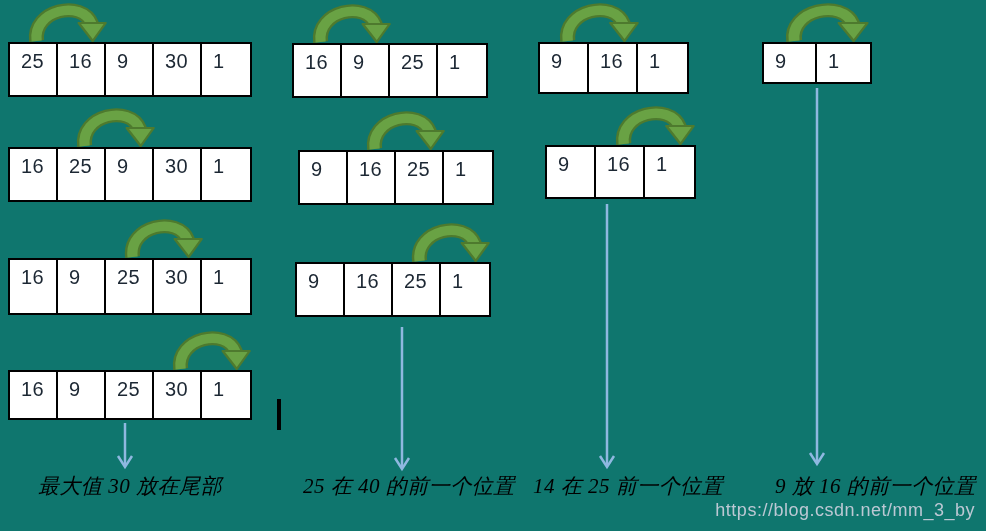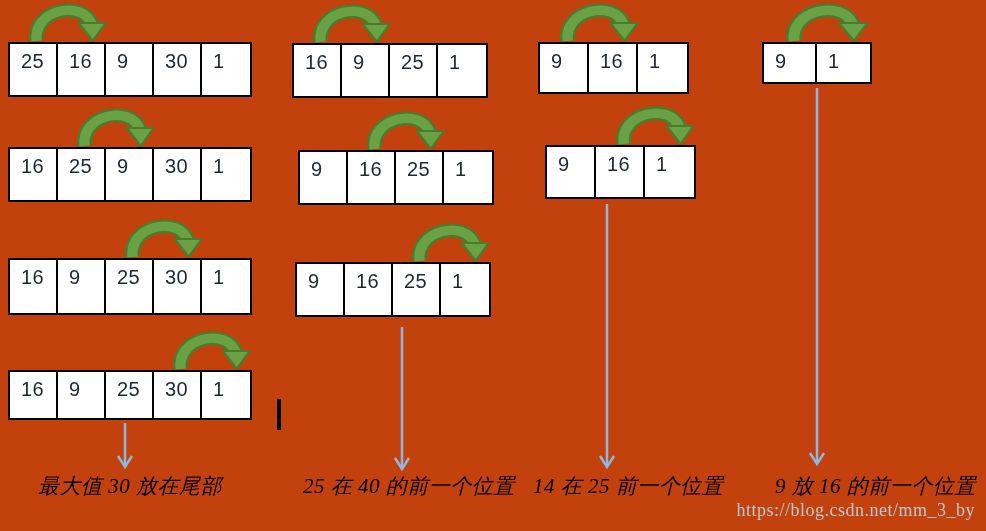--- a/index.html
+++ b/index.html
@@ -1,27 +1,27 @@
 <!DOCTYPE html>
 <html><head>
 <meta charset="utf-8">
 <style>
   html,body{margin:0;padding:0;background:#fff;}
-  #canvas{position:relative;width:986px;height:531px;background:#c2410c;overflow:hidden;
+  #canvas{position:relative;width:986px;height:531px;background:#0f766e;overflow:hidden;
           font-family:"Liberation Sans",sans-serif;}
   .array-row{position:absolute;display:flex;border:2px solid #000;background:#fff;box-sizing:border-box;}
   .array-cell{box-sizing:border-box;border-right:2px solid #000;display:flex;align-items:flex-start;
               padding:6px 0 0 11px;font-size:20px;color:#1c2733;letter-spacing:0.5px;}
   .array-cell:last-child{border-right:none;}
   .garrow{position:absolute;overflow:visible;}
   .barrow{position:absolute;overflow:visible;}
   .pass-label{position:absolute;white-space:nowrap;font-size:21px;color:#000;
               font-family:"Liberation Serif","DejaVu Serif",serif;letter-spacing:0.5px;font-style:italic;}
   #watermark{position:absolute;right:11px;top:500px;font-size:18px;letter-spacing:0.5px;
-             font-family:Liberation Serif, serif;}
+             font-family:Liberation Sans, sans-serif;}
   #cursor-bar{position:absolute;left:277px;top:399px;width:4px;height:31px;background:#000;}
 </style>
 </head>
 <body>
 
 <div id="canvas">
   <div id="columns-root">
       <div>
         <svg class="garrow" style="left:28px;top:0px;width:82px;height:42px" viewBox="0 0 76 42" preserveAspectRatio="none">
           <path d="M 8 41 C 4 10, 50 -1, 59 24" fill="none" stroke="#4e7a2e" stroke-width="14"></path>

